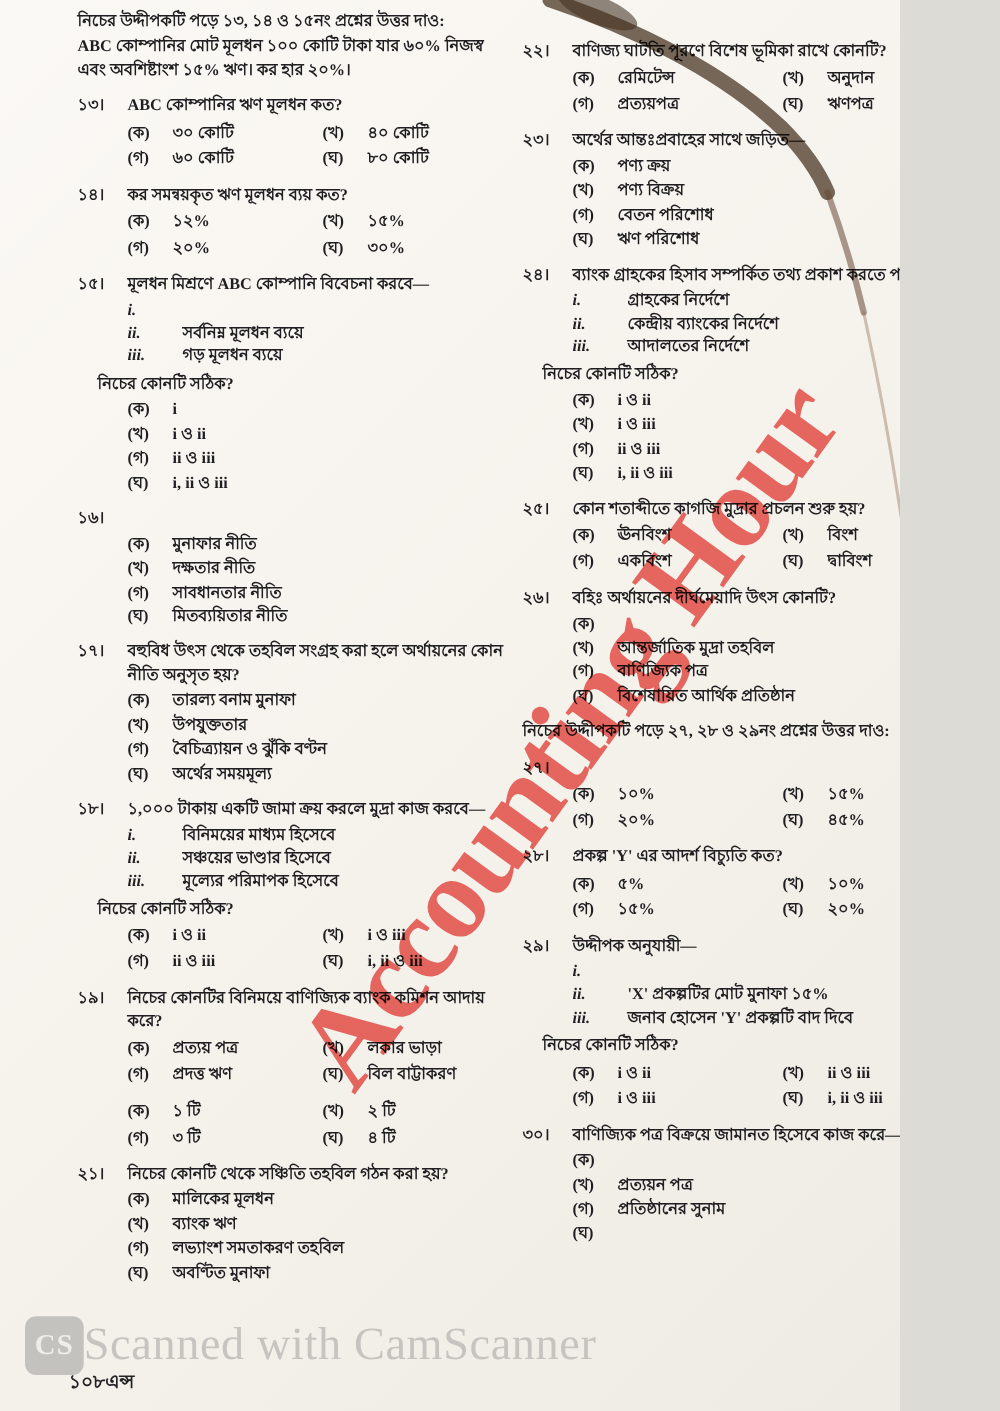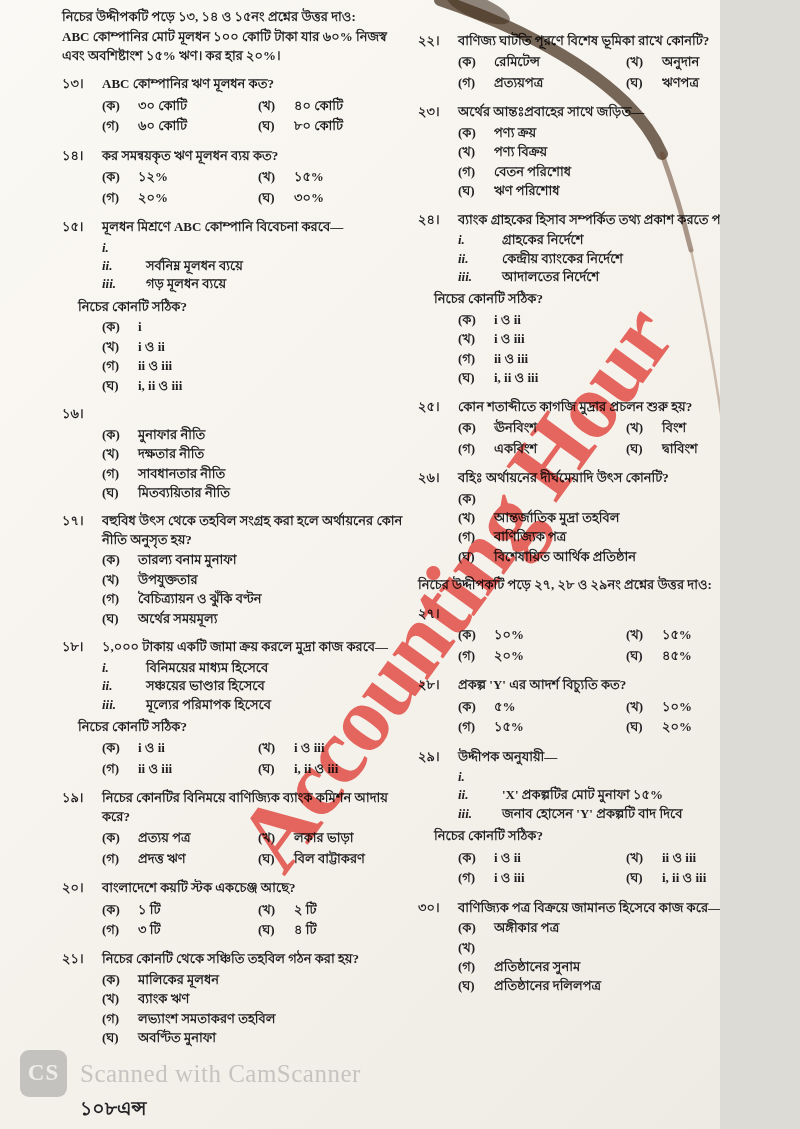--- a/index.html
+++ b/index.html
@@ -38,28 +38,28 @@
   .watermark{
     position:absolute;left:60px;top:522px;width:790px;text-align:center;
     transform:rotate(-54deg);transform-origin:50% 50%;
     font-size:94px;font-weight:bold;letter-spacing:-2px;white-space:nowrap;
     color:rgba(234,55,48,.74);mix-blend-mode:multiply;
     pointer-events:none;z-index:5;
   }
 
   .decor{position:absolute;left:0;top:0;z-index:3;pointer-events:none;mix-blend-mode:multiply;}
 
-  .cam-footer{position:absolute;left:20px;top:1050px;display:flex;align-items:center;gap:13px;z-index:6;}
+  .cam-footer{position:absolute;left:20px;top:1050px;display:flex;align-items:center;z-index:6;}
   .cs-badge{
     width:47px;height:47px;background:#c3c2bf;border-radius:9px;
     display:flex;align-items:center;justify-content:center;
     color:#eeede9;font-size:23px;font-weight:bold;letter-spacing:1px;
   }
-  .cam-text{font-size:25px;color:#c6c4c0;letter-spacing:.5px;font-weight:400;}
-  .page-code{position:absolute;left:80px;top:1096px;font-size:19px;font-weight:bold;color:#232225;z-index:6;}
+  .cam-text{font-size:37px;color:#c6c4c0;letter-spacing:.5px;font-weight:400;}
+  .page-code{position:absolute;left:55px;top:1096px;font-size:15px;font-weight:bold;color:#232225;z-index:6;}
 </style>
 </head>
 <body>
 
 <div class="page">
 
   <div class="col" id="col0">
       <div class="passage">
         <div class="passage-intro">নিচের উদ্দীপকটি পড়ে ১৩, ১৪ ও ১৫নং প্রশ্নের উত্তর দাও:</div>
         <div class="passage-body">ABC কোম্পানির মোট মূলধন ১০০ কোটি টাকা যার ৬০% নিজস্ব এবং অবশিষ্টাংশ ১৫% ঋণ। কর হার ২০%।</div>
@@ -254,24 +254,20 @@
             <span class="opt-label">(গ)</span>
             <span class="opt-text">প্রদত্ত ঋণ</span>
           </div>
           <div class="opt">
             <span class="opt-label">(ঘ)</span>
             <span class="opt-text">বিল বাট্টাকরণ</span>
           </div>
         </div>
       </div>
       <div class="question">
-        <div class="q-head">
-          <span class="q-no">২০।</span>
-          <span class="q-text">বাংলাদেশে কয়টি স্টক একচেঞ্জ আছে?</span>
-        </div>
         <div class="options cols2">
           <div class="opt">
             <span class="opt-label">(ক)</span>
             <span class="opt-text">১ টি</span>
           </div>
           <div class="opt">
             <span class="opt-label">(খ)</span>
             <span class="opt-text">২ টি</span>
           </div>
           <div class="opt">
@@ -533,32 +529,31 @@
         </div>
       </div>
       <div class="question">
         <div class="q-head">
           <span class="q-no">৩০।</span>
           <span class="q-text">বাণিজ্যিক পত্র বিক্রয়ে জামানত হিসেবে কাজ করে—</span>
         </div>
         <div class="options">
           <div class="opt">
             <span class="opt-label">(ক)</span>
-            <span class="opt-text">অঙ্গীকার পত্র</span>
-          </div>
-          <div class="opt">
-            <span class="opt-label">(খ)</span>
+          </div>
+          <div class="opt">
+            <span class="opt-label">(খ)</span>
+            <span class="opt-text">প্রত্যয়ন পত্র</span>
           </div>
           <div class="opt">
             <span class="opt-label">(গ)</span>
             <span class="opt-text">প্রতিষ্ঠানের সুনাম</span>
           </div>
           <div class="opt">
             <span class="opt-label">(ঘ)</span>
-            <span class="opt-text">প্রতিষ্ঠানের দলিলপত্র</span>
           </div>
         </div>
       </div>
     </div>
 
   <svg class="decor" width="800" height="1129" viewBox="0 0 800 1129" aria-hidden="true">
     <ellipse cx="478" cy="8" rx="34" ry="11" fill="#3a281a" opacity="0.55" transform="rotate(22 478 8)"></ellipse>
     <path d="M440,0 C500,20 575,54 625,102 C646,123 656,140 662,154" stroke="#45301f" stroke-width="12" fill="none" opacity="0.72" stroke-linecap="round"></path>
     <path d="M662,154 C674,187 683,217 691,250" stroke="#6b4a36" stroke-width="5" fill="none" opacity="0.55" stroke-linecap="round"></path>
     <path d="M691,250 C703,305 713,360 721,414" stroke="#9a7a62" stroke-width="2.5" fill="none" opacity="0.42" stroke-linecap="round"></path>

